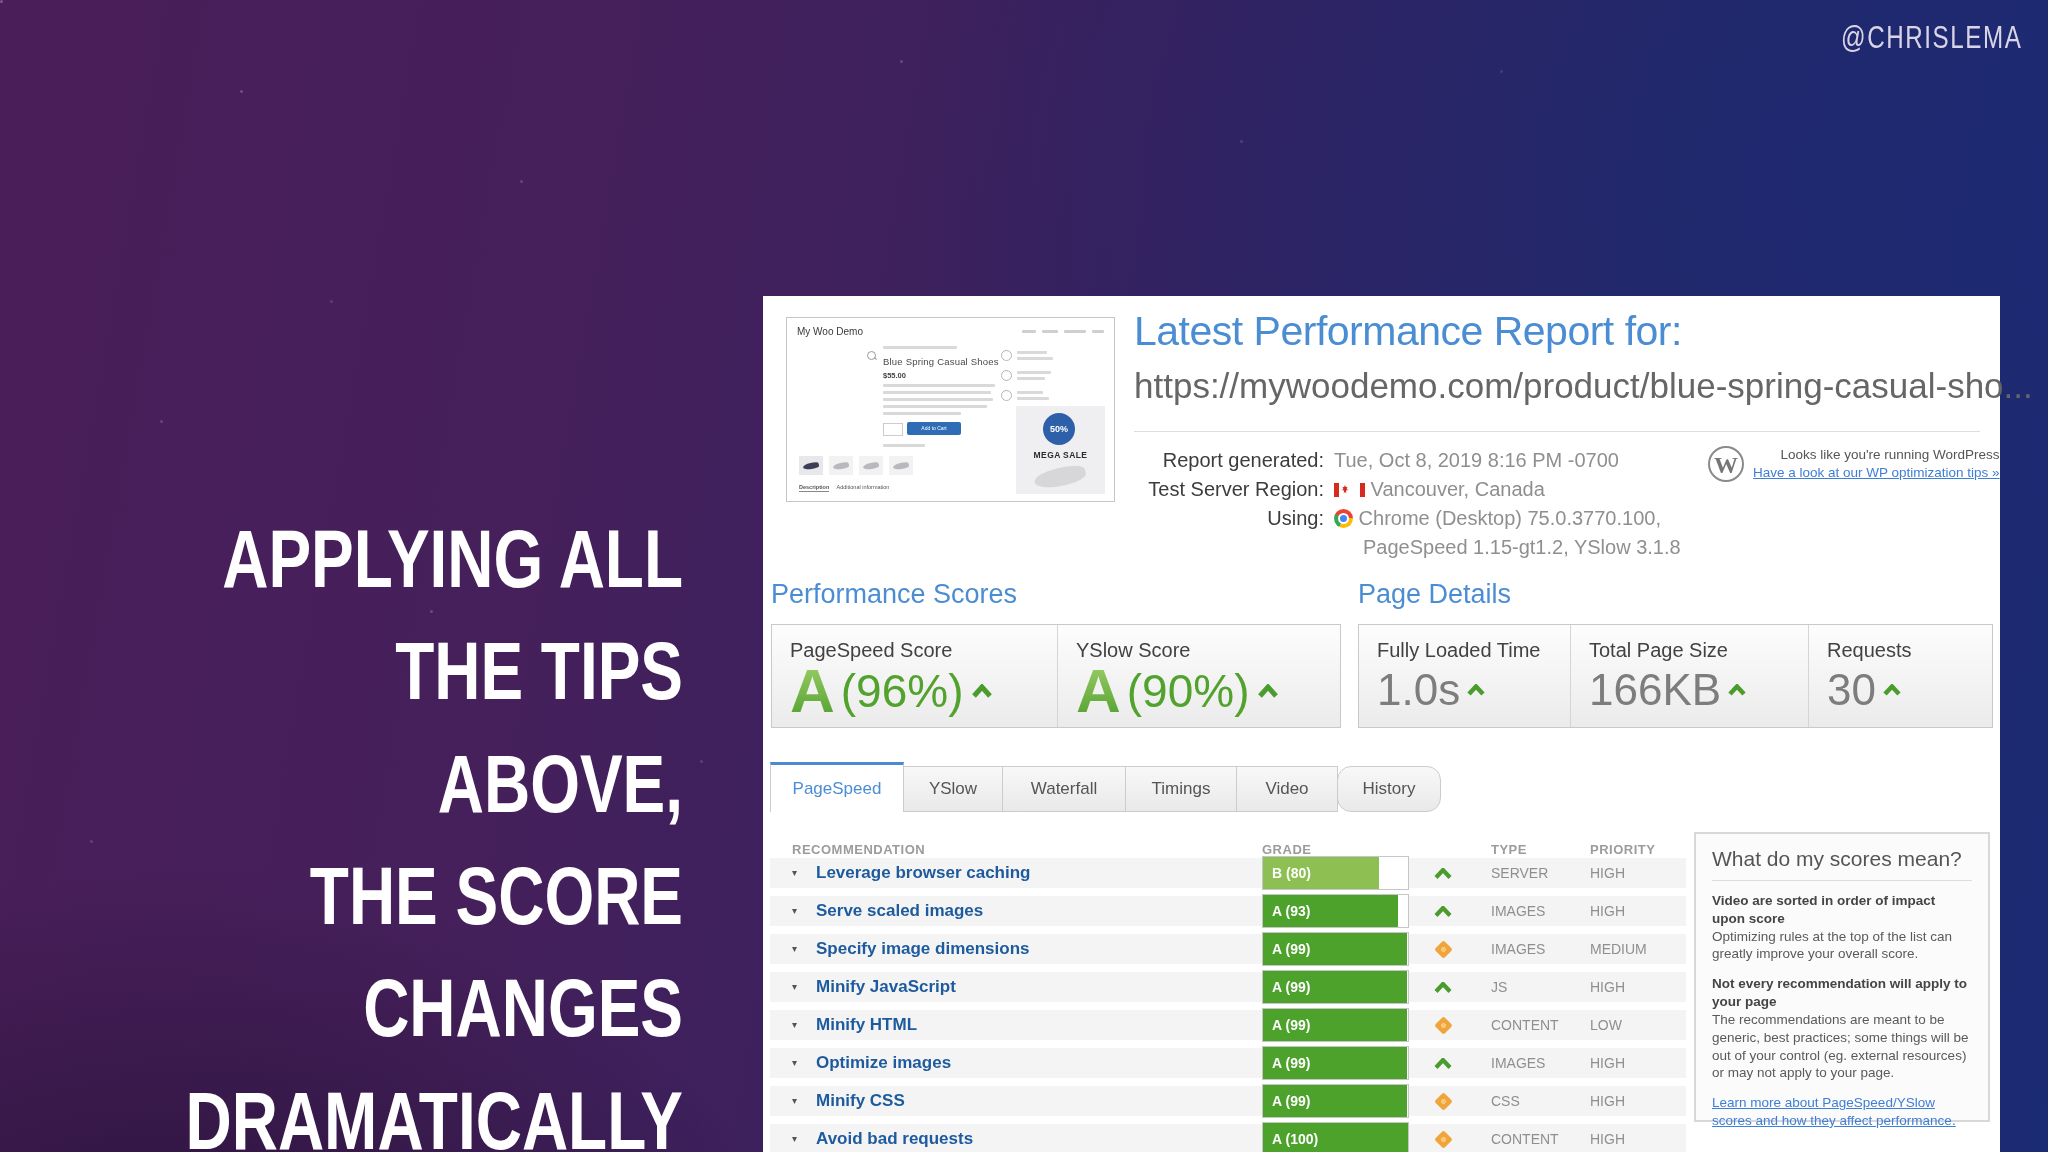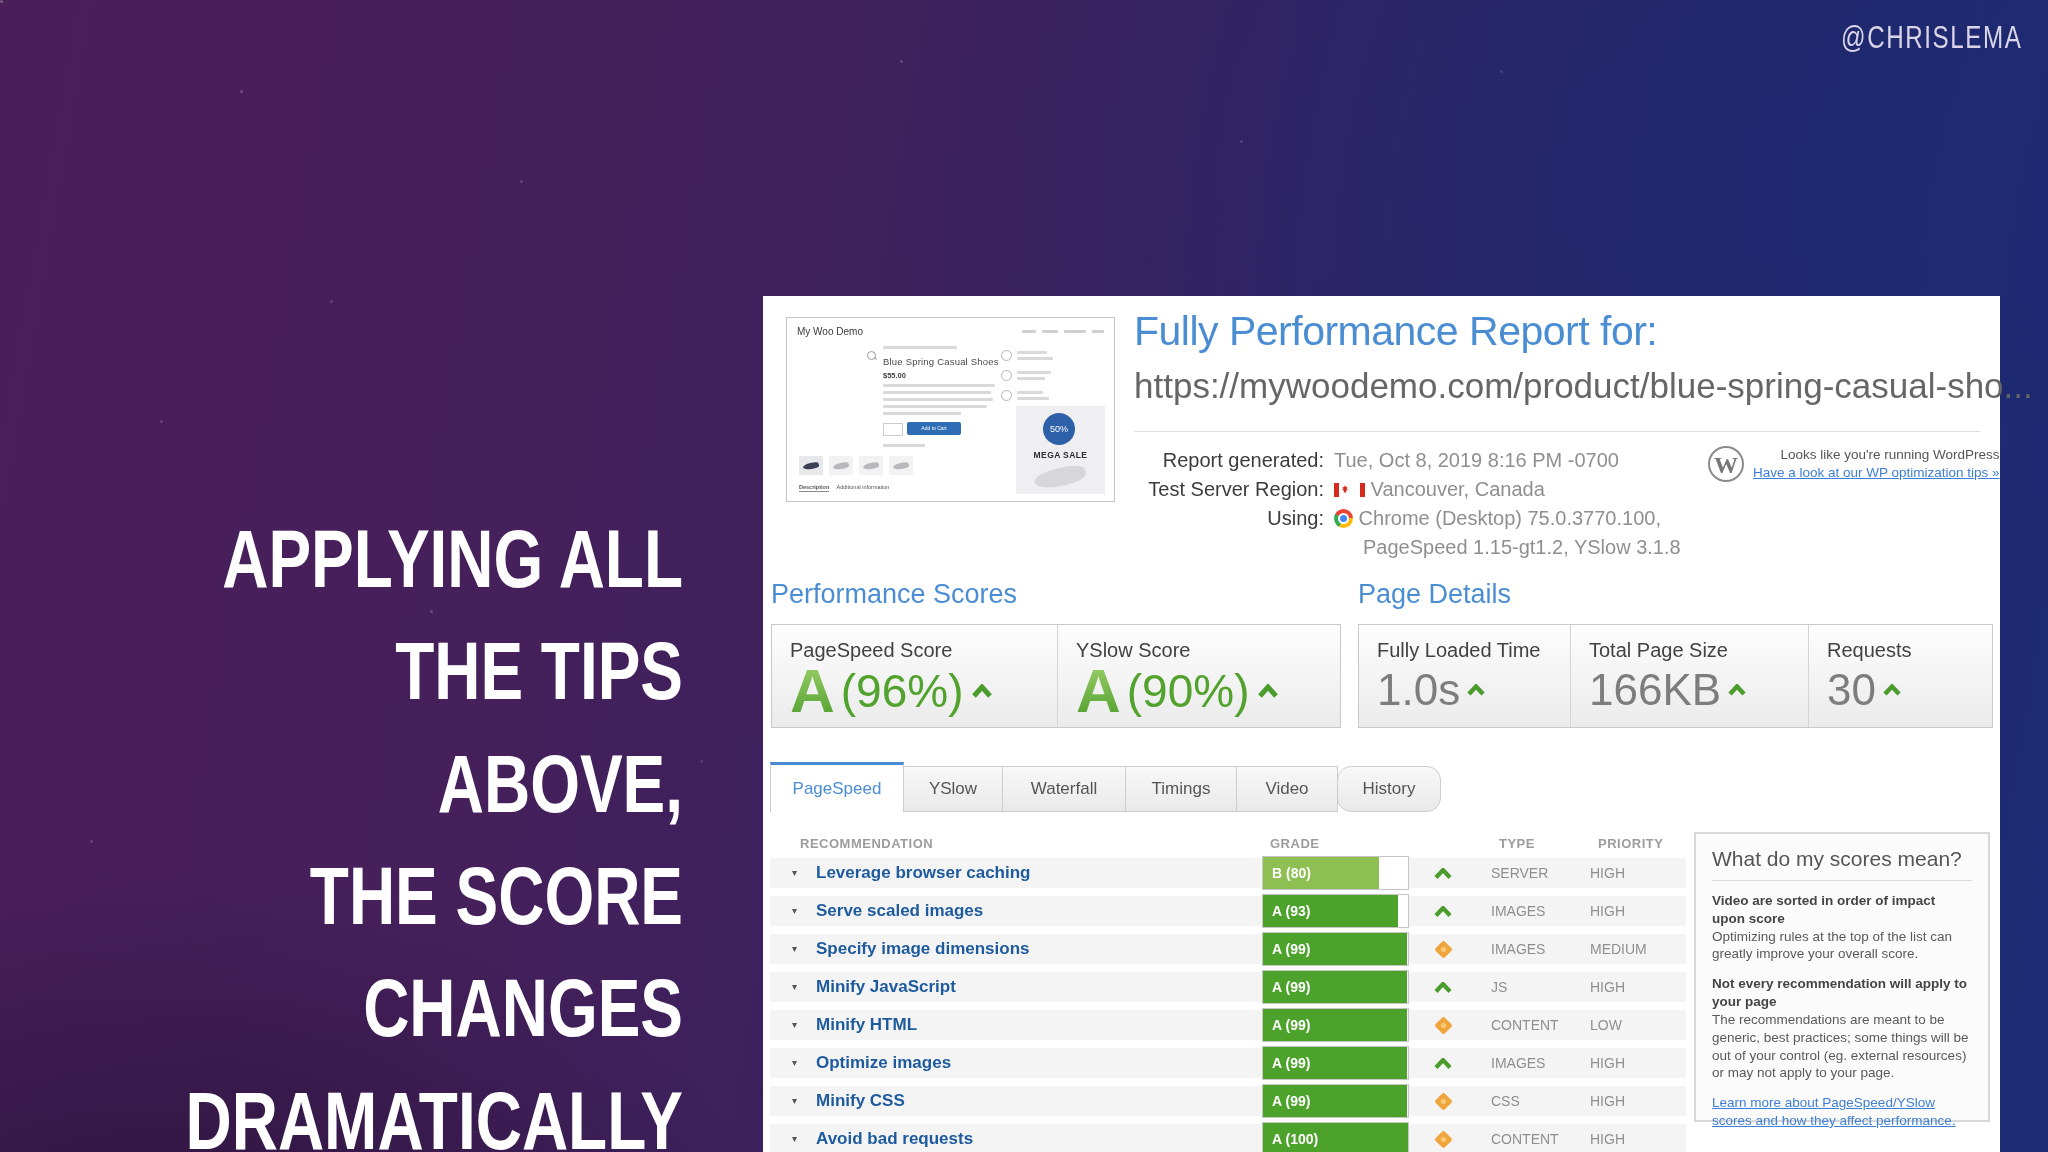--- a/index.html
+++ b/index.html
@@ -29,21 +29,21 @@
   .thumb .navbars span{position:absolute;top:12px;height:3px;background:#cfcfcf;border-radius:1px;}
   .thumb .prod-title{position:absolute;left:96px;top:38px;font-size:9.5px;color:#4a4a4a;letter-spacing:.2px;}
   .thumb .price{position:absolute;left:96px;top:53px;font-size:7.5px;font-weight:bold;color:#444;}
   .thumb .mag{position:absolute;left:80px;top:33px;width:7px;height:7px;border:1px solid #9a9a9a;border-radius:50%;}
   .thumb .mag:after{content:"";position:absolute;left:6px;top:6px;width:3px;height:1px;background:#9a9a9a;transform:rotate(45deg);}
   .thumb .cart-btn{position:absolute;left:120px;top:104px;width:54px;height:13px;background:#2e6db6;border-radius:2px;
     color:#fff;font-size:5px;text-align:center;line-height:13px;}
   .thumb .qty{position:absolute;left:96px;top:105px;width:18px;height:11px;border:1px solid #ccc;}
   .thumb .promo{position:absolute;left:229px;top:88px;width:89px;height:88px;background:#efeff1;}
   .thumb .promo .circ{position:absolute;left:27px;top:7px;width:32px;height:32px;border-radius:50%;background:#2e5fa9;
-    color:#fff;font-size:9px;font-weight:normal;text-align:center;line-height:32px;}
+    color:#fff;font-size:9px;font-weight:bold;text-align:center;line-height:32px;}
   .thumb .promo .mega{position:absolute;left:0;top:44px;width:89px;text-align:center;font-size:8.5px;font-weight:bold;color:#2c2c2c;letter-spacing:.4px;}
   .thumb .promo .shoe{position:absolute;left:18px;top:62px;width:52px;height:18px;background:#d7d7d9;border-radius:50% 40% 40% 50%;transform:rotate(-12deg);}
   .thumb .gal{position:absolute;top:138px;width:24px;height:19px;background:#f2f2f2;}
   .thumb .gal i{position:absolute;left:4px;top:7px;width:16px;height:6px;background:#b9b9bd;border-radius:60% 40% 40% 60%;transform:rotate(-10deg);}
   .thumb .tab-labels{position:absolute;left:12px;top:166px;font-size:5.5px;color:#555;}
   .thumb .tab-labels b{margin-right:6px;border-bottom:1px solid #888;padding-bottom:1px;}
   .rep-title{position:absolute;left:371px;top:12px;font-size:41px;color:#4b8dd3;letter-spacing:-.5px;}
   .rep-url{position:absolute;left:371px;top:70px;font-size:35px;color:#666;white-space:nowrap;}
   .rep-divider{position:absolute;left:371px;top:135px;width:846px;height:1px;background:#ddd;}
   .details{position:absolute;left:371px;top:150px;font-size:20px;line-height:29px;}
@@ -77,21 +77,21 @@
   .metric-value{font-size:44px;color:#7d7d7d;line-height:52px;}
   .caret-svg{margin-left:7px;}
   
   .tabs{position:absolute;left:7px;top:466px;display:flex;align-items:flex-end;height:50px;}
   .tab{height:46px;box-sizing:border-box;display:flex;align-items:center;justify-content:center;
     font-size:17px;color:#555;background:linear-gradient(#f8f8f8,#e9e9e9);border:1px solid #ccc;margin-left:-1px;}
   .tab.active{height:50px;background:#fff;border-top:3px solid #4b8bd4;border-bottom:none;color:#4b8dd3;margin-left:0;}
   
   .rec-table{position:absolute;left:7px;top:536px;width:916px;}
   .rec-head{position:relative;height:26px;font-size:13px;font-weight:bold;color:#9c9c9c;letter-spacing:.5px;}
-  .rec-head span{position:absolute;top:4px;margin-left:8px;}
+  .rec-head span{position:absolute;top:10px;}
   .h-rec{left:22px;} .h-grade{left:492px;} .h-type{left:721px;} .h-pri{left:820px;}
   .rec-row{position:relative;height:30px;margin-bottom:8px;background:#f4f4f4;}
   .row-caret{position:absolute;left:22px;top:0;font-size:10px;color:#555;line-height:30px;}
   .rec-label{position:absolute;left:46px;top:0;font-size:17px;font-weight:bold;color:#1d5a9e;line-height:30px;white-space:nowrap;}
   .gbar{position:absolute;left:492px;top:-2px;width:147px;height:34px;background:#fff;border:1px solid #c6c6c6;box-sizing:border-box;}
   .gfill{height:100%;}
   .gfill.a{background:#4da22c;} .gfill.b{background:#8dbf52;}
   .gtext{position:absolute;left:9px;top:0;color:#fff;font-size:14px;font-weight:bold;line-height:32px;}
   .ricon{position:absolute;left:658px;top:0;width:30px;height:30px;display:flex;align-items:center;justify-content:center;}
   .diamond{width:13px;height:13px;border-radius:2px;transform:rotate(45deg);
@@ -170,21 +170,21 @@
         </div>
       <div class="gal" style="left:102px;">
           <i></i>
         </div>
       <div class="tab-labels">
         <b>Description</b>
         <span>Additional information</span>
       </div>
     </div>
 
-    <div class="rep-title">Fully Performance Report for:</div>
+    <div class="rep-title">Latest Performance Report for:</div>
     <div class="rep-url">https://mywoodemo.com/product/blue-spring-casual-sho...</div>
     <div class="rep-divider"></div>
 
     <div class="details">
       <div class="drow">
         <span class="dlabel">Report generated:</span>
         <span class="dvalue">Tue, Oct 8, 2019 8:16 PM -0700</span>
       </div>
       <div class="drow">
         <span class="dlabel">Test Server Region:</span>

